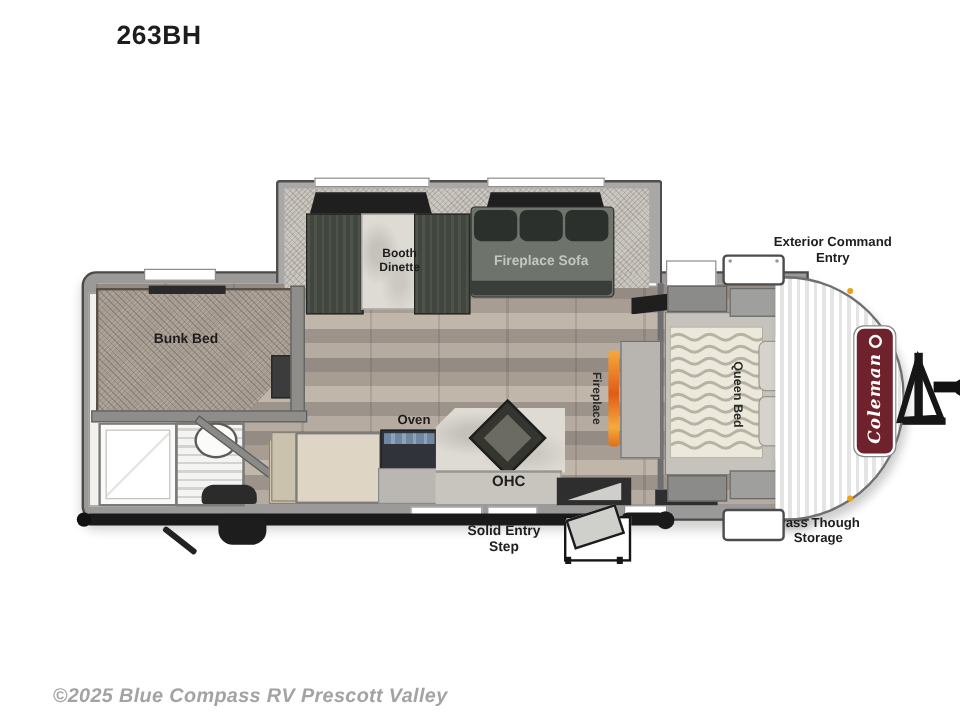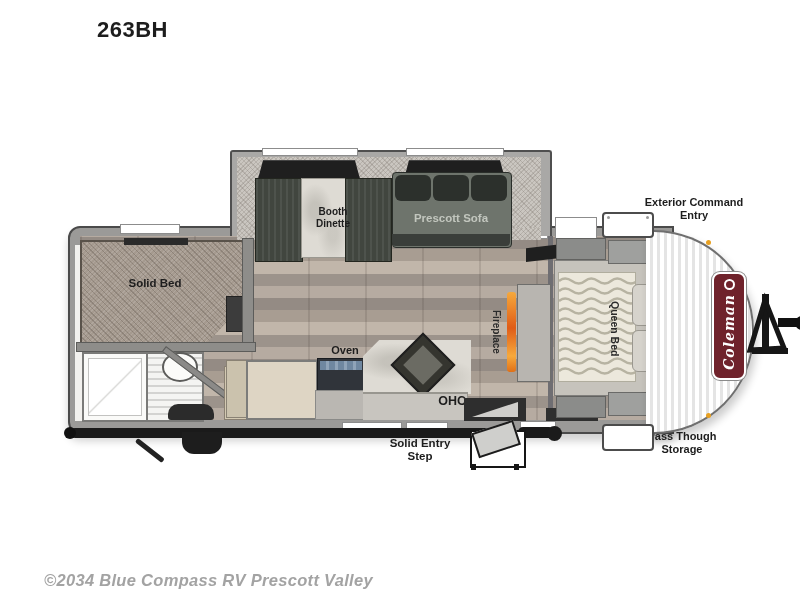--- a/index.html
+++ b/index.html
@@ -72,29 +72,29 @@
   <div class="lbl" style="left:228px;top:206px;width:130px;font-size:10px;">
     <div>Booth</div>
     <div>Dinette</div>
   </div>
 
   <div class="abs" style="left:352px;top:172px;width:118px;height:74px;background:#6e746c;border:1px solid #2a2e2a;border-radius:4px;"></div>
   <div class="abs" style="left:355px;top:175px;width:36px;height:26px;background:#2c302c;border-radius:6px;"></div>
   <div class="abs" style="left:393px;top:175px;width:36px;height:26px;background:#2c302c;border-radius:6px;"></div>
   <div class="abs" style="left:431px;top:175px;width:36px;height:26px;background:#2c302c;border-radius:6px;"></div>
   <div class="abs" style="left:352px;top:234px;width:118px;height:12px;background:#3a3e3a;border-radius:0 0 4px 4px;"></div>
-  <div class="lbl" style="left:352px;top:212px;width:118px;font-size:11.5px;color:#c2c6be;">Prescott Sofa</div>
+  <div class="lbl" style="left:352px;top:212px;width:118px;font-size:11.5px;color:#c2c6be;">Fireplace Sofa</div>
 
   <div class="abs speckle" style="left:40px;top:240px;width:164px;height:102px;border:2px solid #59524a;
        clip-path:polygon(0 0,100% 0,100% 56%,74% 100%,0 100%);"></div>
   <div class="abs" style="left:84px;top:238px;width:64px;height:7px;background:#2a2a2a;"></div>
   <div class="abs" style="left:186px;top:296px;width:15px;height:34px;background:#3c3c3c;border:1px solid #222;"></div>
   <div class="abs" style="left:202px;top:238px;width:10px;height:106px;background:#8e8d8a;border:1px solid #5c5c5a;"></div>
   <div class="abs" style="left:36px;top:342px;width:178px;height:8px;background:#8e8d8a;border:1px solid #5c5c5a;"></div>
-  <div class="lbl" style="left:60px;top:277px;width:110px;font-size:11.5px;">Solid Bed</div>
+  <div class="lbl" style="left:60px;top:277px;width:110px;font-size:11.5px;">Bunk Bed</div>
 
   <div class="abs" style="left:42px;top:352px;width:62px;height:66px;background:#fafaf8;border:2px solid #7a7a78;">
     <div style="position:absolute;left:4px;top:4px;right:4px;bottom:4px;border:1px solid #c2c2c0;background:linear-gradient(135deg,#ffffff 48%,#dcdcda 50%,#ffffff 52%);"></div>
   </div>
   <div class="abs" style="left:106px;top:352px;width:54px;height:66px;border:2px solid #7a7a78;
        background:repeating-linear-gradient(0deg,#f4f4f2 0 5px,#d3d3d1 5px 7px);"></div>
   <div class="abs" style="left:122px;top:352px;width:32px;height:26px;background:#fbfbf9;border:2px solid #5c5c5a;border-radius:50%;"></div>
   <div class="abs" style="left:126px;top:346px;width:78px;height:5px;background:#8b8a88;border:1px solid #5c5c5a;transform:rotate(37deg);transform-origin:left top;"></div>
   <div class="abs" style="left:128px;top:404px;width:46px;height:16px;background:#2b2b2b;border-radius:10px 10px 3px 3px;"></div>
   <div class="abs" style="left:184px;top:366px;width:28px;height:52px;background:#d3c9b2;border:1px solid #8a8072;"></div>
@@ -104,21 +104,21 @@
   <div class="abs" style="left:277px;top:358px;width:48px;height:32px;background:#30343a;border:1px solid #191c20;">
     <div style="position:absolute;left:2px;top:2px;width:42px;height:9px;background:repeating-linear-gradient(90deg,#6f87a0 0 6px,#8fa3b8 6px 9px);"></div>
   </div>
   <div class="abs" style="left:275px;top:390px;width:50px;height:28px;background:#bab7b2;border:1px solid #8a8a88;"></div>
   <div class="lbl" style="left:283px;top:344px;width:44px;font-size:11px;">Oven</div>
   <div class="abs marble" style="left:323px;top:340px;width:108px;height:54px;clip-path:polygon(0 30%,15% 0,100% 0,100% 100%,0 100%);"></div>
   <div class="abs" style="left:360px;top:342px;width:42px;height:42px;background:#35352f;border:2px solid #1f1f1f;transform:rotate(45deg);">
     <div style="position:absolute;left:7px;top:7px;right:7px;bottom:7px;background:#6b6b63;"></div>
   </div>
   <div class="abs" style="left:323px;top:392px;width:104px;height:26px;background:#c8c5bf;border-top:2px solid #98968f;border-right:1px solid #98968f;"></div>
-  <div class="lbl" style="left:370px;top:394px;width:56px;font-size:12.5px;text-align:right;">OHC</div>
+  <div class="lbl" style="left:370px;top:394px;width:56px;font-size:12.5px;text-align:left;">OHC</div>
 
   <div class="abs" style="left:424px;top:398px;width:62px;height:23px;background:#2e2e2e;">
     <div style="position:absolute;left:8px;top:4px;width:46px;height:15px;background:#cfcecb;clip-path:polygon(0 100%,100% 0,100% 100%);"></div>
   </div>
   <div class="abs" style="left:506px;top:408px;width:52px;height:13px;background:#2f2f2f;"></div>
 
   <div class="abs" style="left:508px;top:236px;width:5px;height:172px;background:#6f6e72;"></div>
   <div class="abs" style="left:486px;top:241px;width:62px;height:21px;background:#1f1f1f;clip-path:polygon(0 35%,100% 0,100% 65%,0 100%);"></div>
   <div class="abs" style="left:477px;top:284px;width:32px;height:96px;background:#b8b5b0;border:1px solid #6e6e6c;"></div>
   <div class="abs" style="left:467px;top:292px;width:9px;height:80px;background:linear-gradient(180deg,#f6a93c,#e05c17 45%,#f6a93c 80%,#e07017);border-radius:3px;"></div>
@@ -190,14 +190,14 @@
     <div>Exterior Command</div>
     <div>Entry</div>
   </div>
 
   <div class="abs" style="left:562px;top:424px;width:48px;height:23px;background:#fff;border:2px solid #4c4c4c;border-radius:4px;z-index:4;"></div>
   <div class="lbl" style="left:594px;top:430px;width:96px;font-size:11px;">
     <div>Pass Though</div>
     <div>Storage</div>
   </div>
 
-  <div class="abs wm">©2034 Blue Compass RV Prescott Valley</div>
+  <div class="abs wm">©2025 Blue Compass RV Prescott Valley</div>
 </div>
 
 </body></html>

